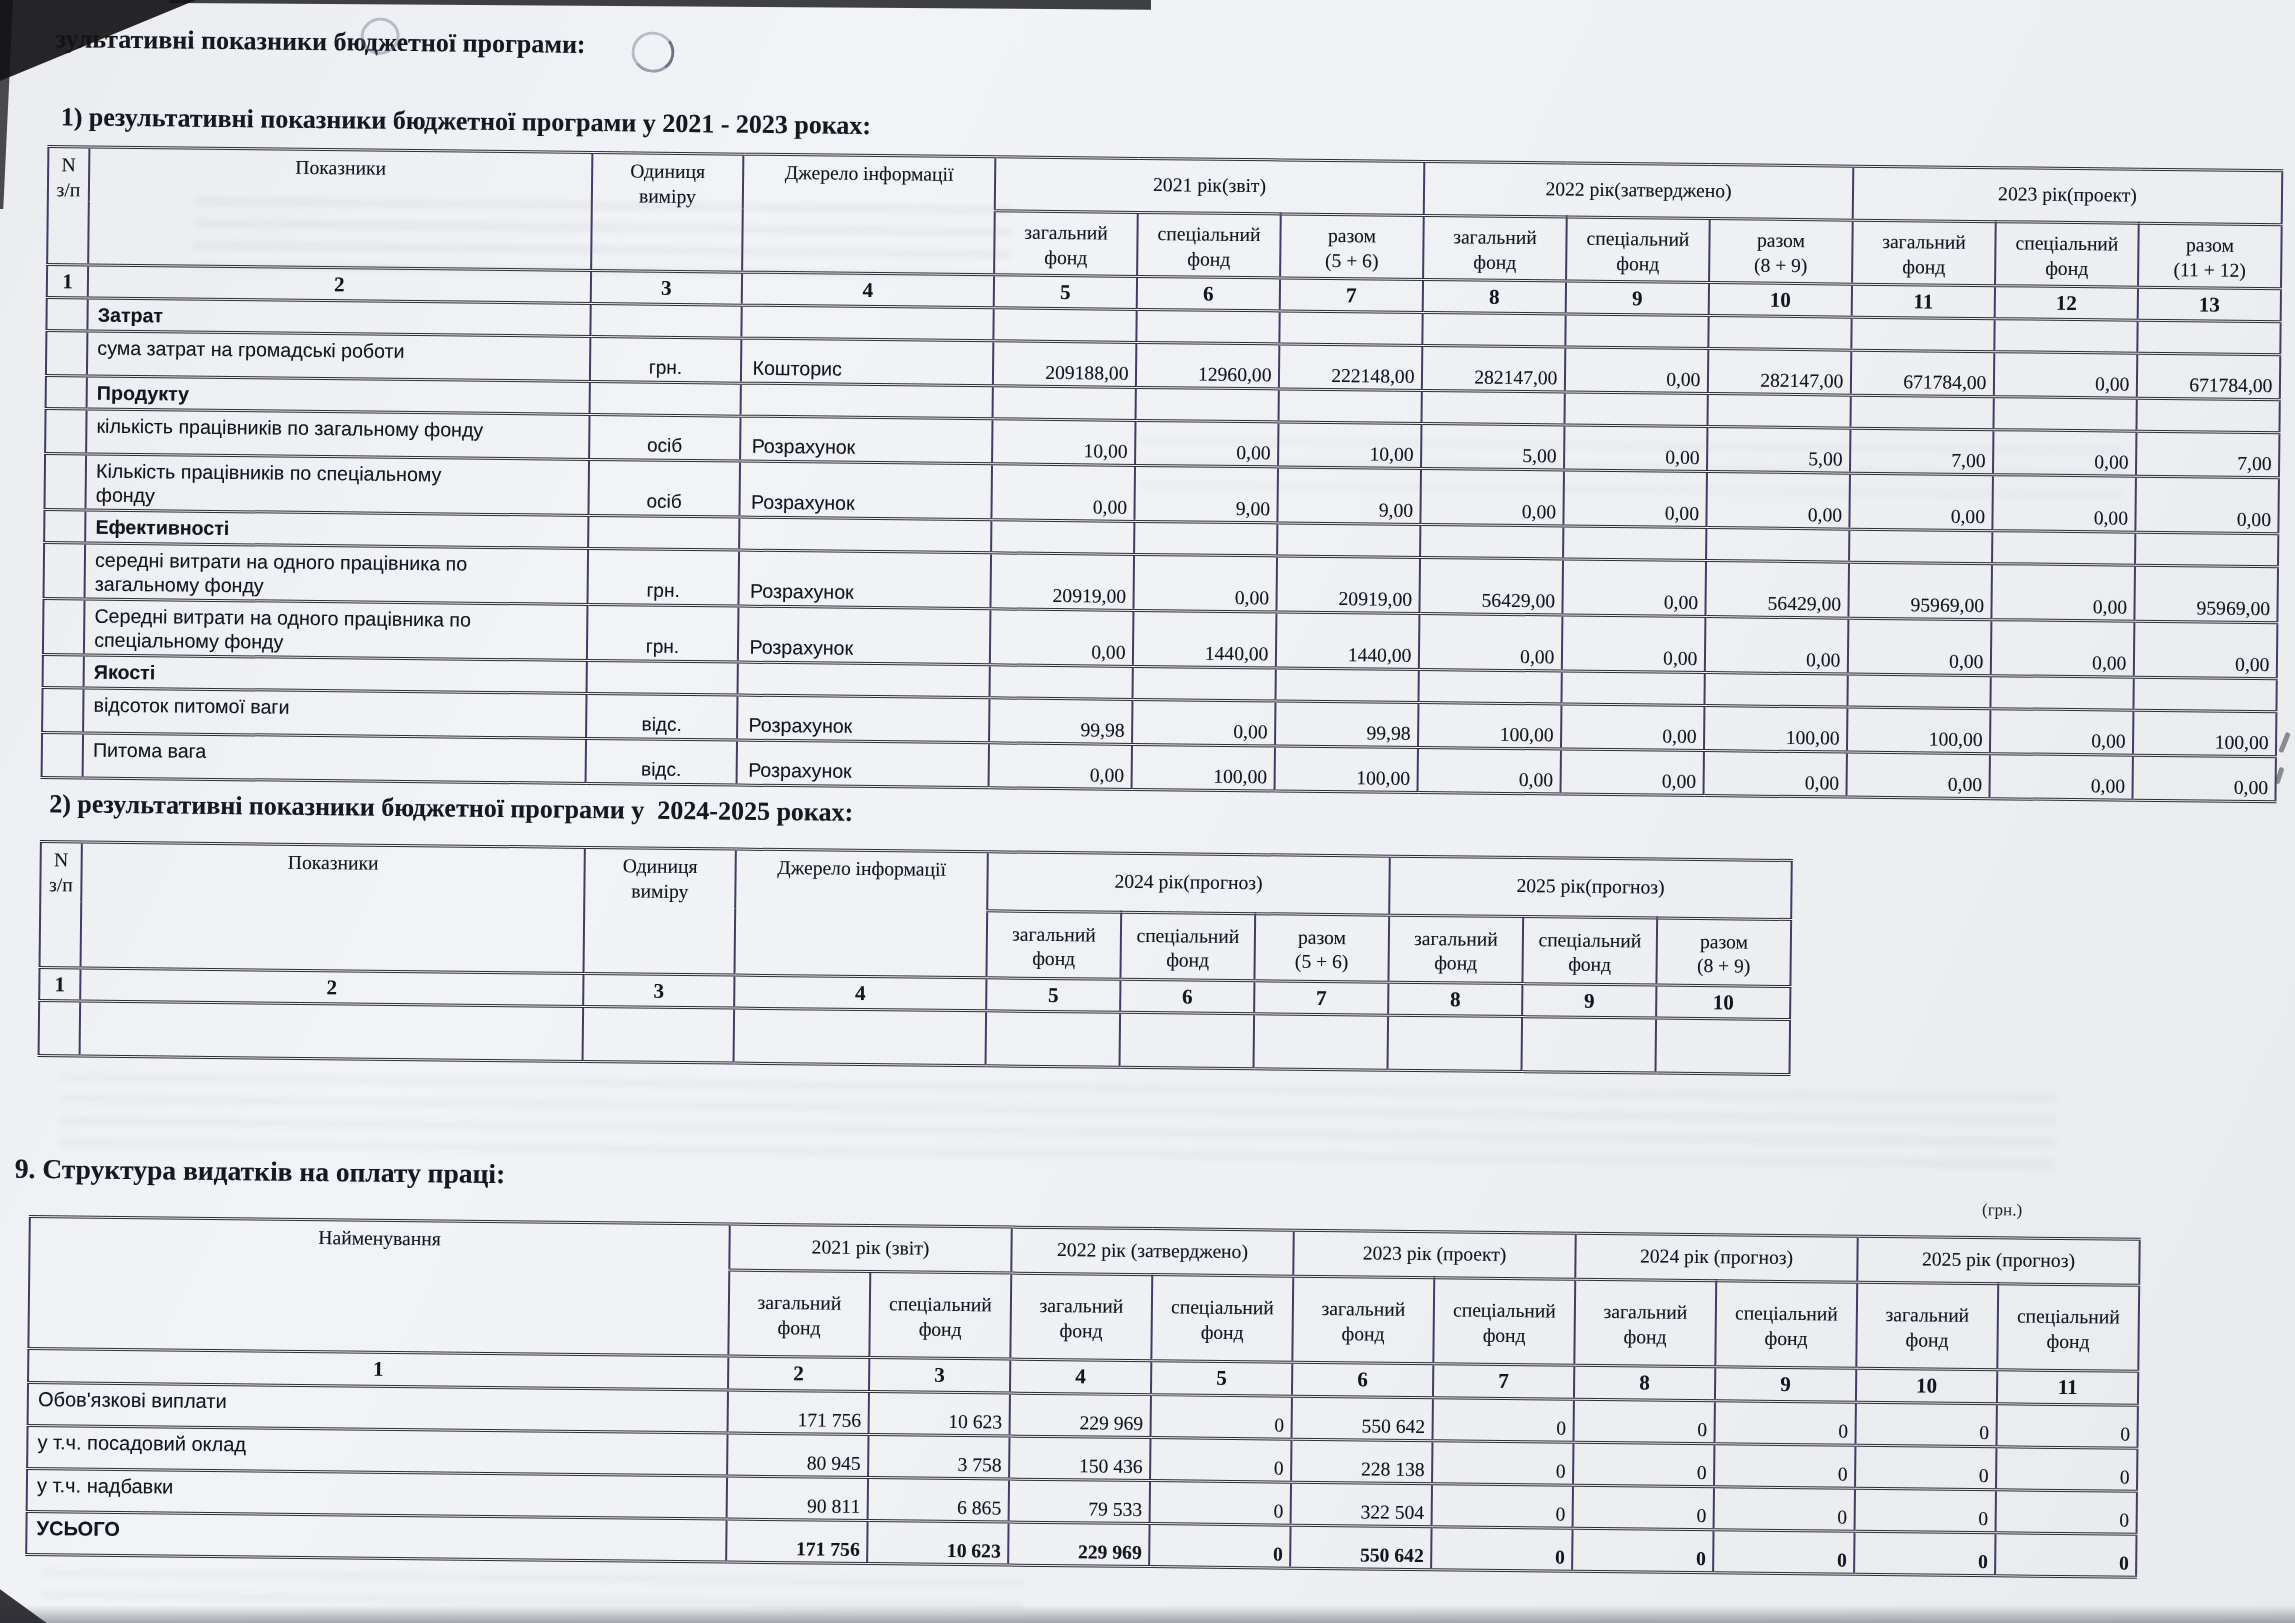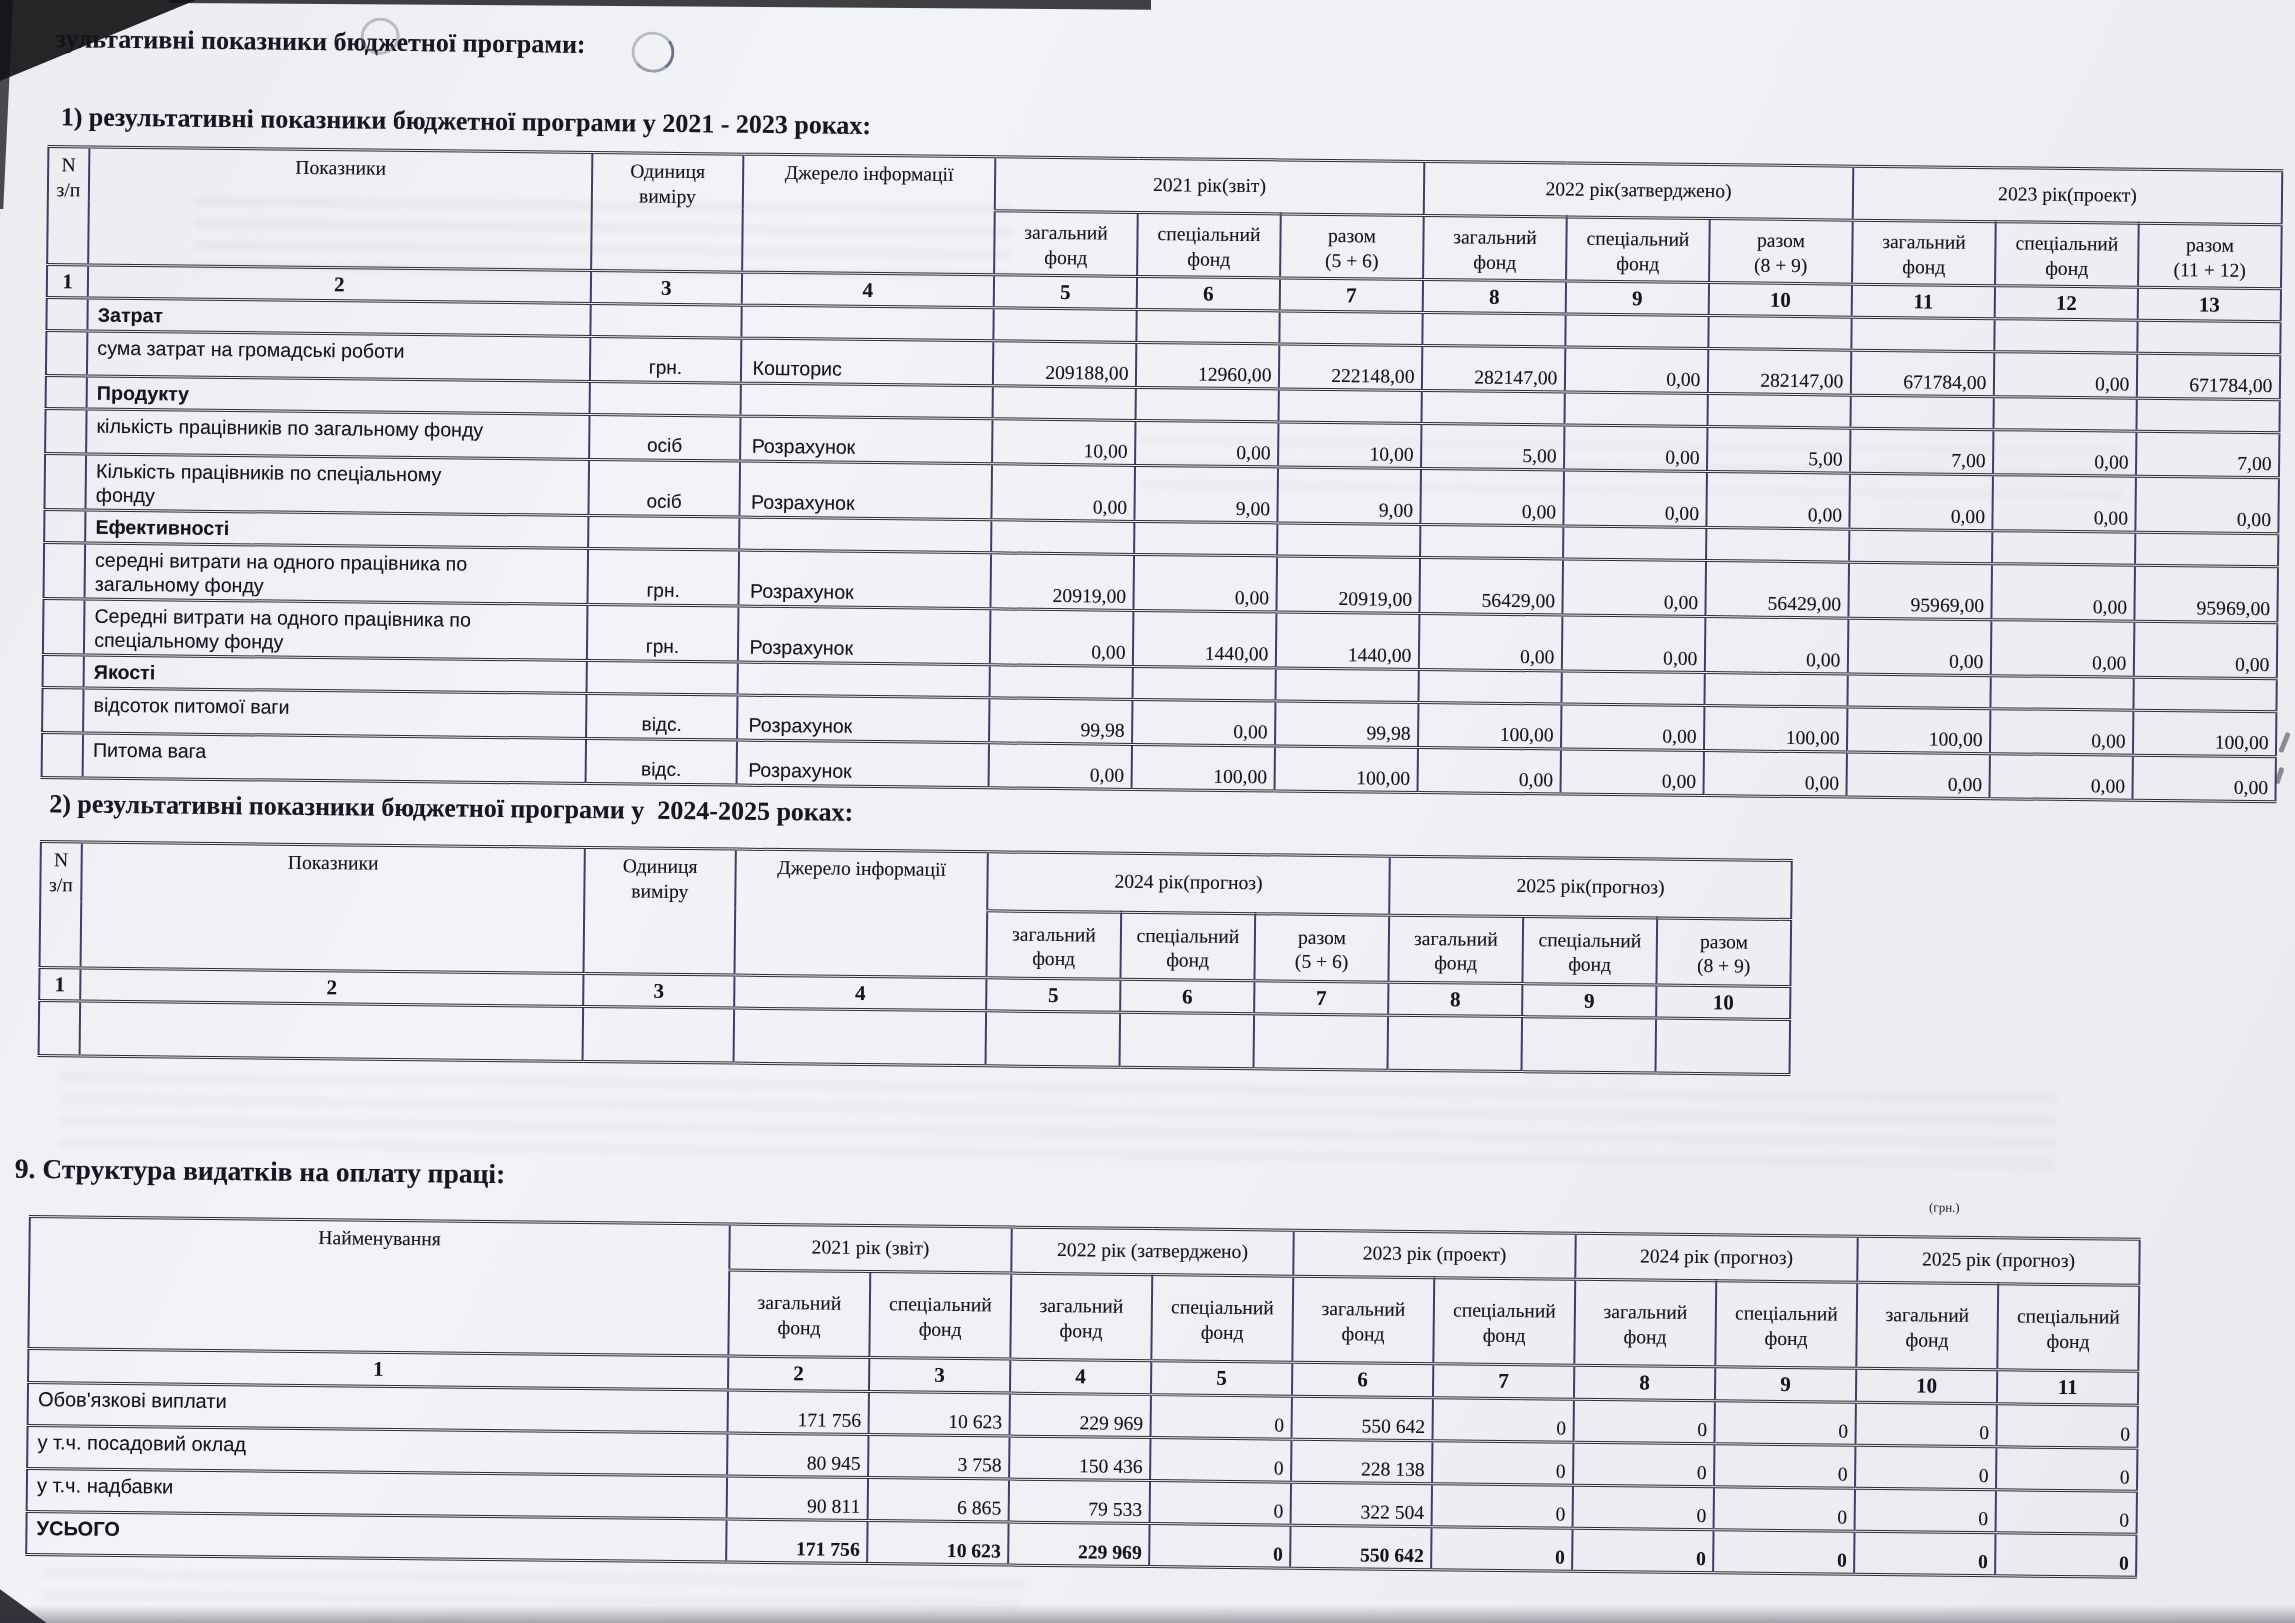--- a/index.html
+++ b/index.html
@@ -7,21 +7,21 @@
   .page{position:relative;width:2295px;height:1623px;overflow:hidden;
     background:linear-gradient(115deg,#eaecef 0%,#f2f3f6 28%,#eff0f3 60%,#e8eaee 100%);}
   .content{position:absolute;left:0;top:0;width:2295px;height:1623px;
     transform:rotate(0.62deg);transform-origin:39px 0;color:#1b1b26;}
   .title{position:absolute;font-weight:bold;white-space:pre;color:#171722;
     text-shadow:0 0 0.7px rgba(25,25,50,.4);}
   .title-top{left:56px;top:23.6px;font-size:26px;}
   .title-s1{left:62px;top:102px;font-size:26px;}
   .title-s2{left:58px;top:789px;font-size:26px;}
   .title-s9{left:27.5px;top:1153px;font-size:27.5px;}
-  .grn-note{position:absolute;left:1942px;top:1179px;font-size:13px;color:#20202c;}
+  .grn-note{position:absolute;left:1995px;top:1179px;font-size:17px;color:#20202c;}
 
   table.tbl{position:absolute;border-collapse:collapse;table-layout:fixed;
     background:transparent;}
   table.tbl td{border-left:2px solid #423c66;border-right:2px solid #423c66;
     border-top:3.9px double #2c2c35;border-bottom:3.9px double #2c2c35;
     overflow:hidden;color:#15151f;text-shadow:0 0 0.7px rgba(25,25,55,.35);}
   #t1{left:49px;top:145px;width:2230px;}
   #t2{left:49px;top:840px;width:1751px;}
   #t3{left:42px;top:1215px;width:2108px;}
 

